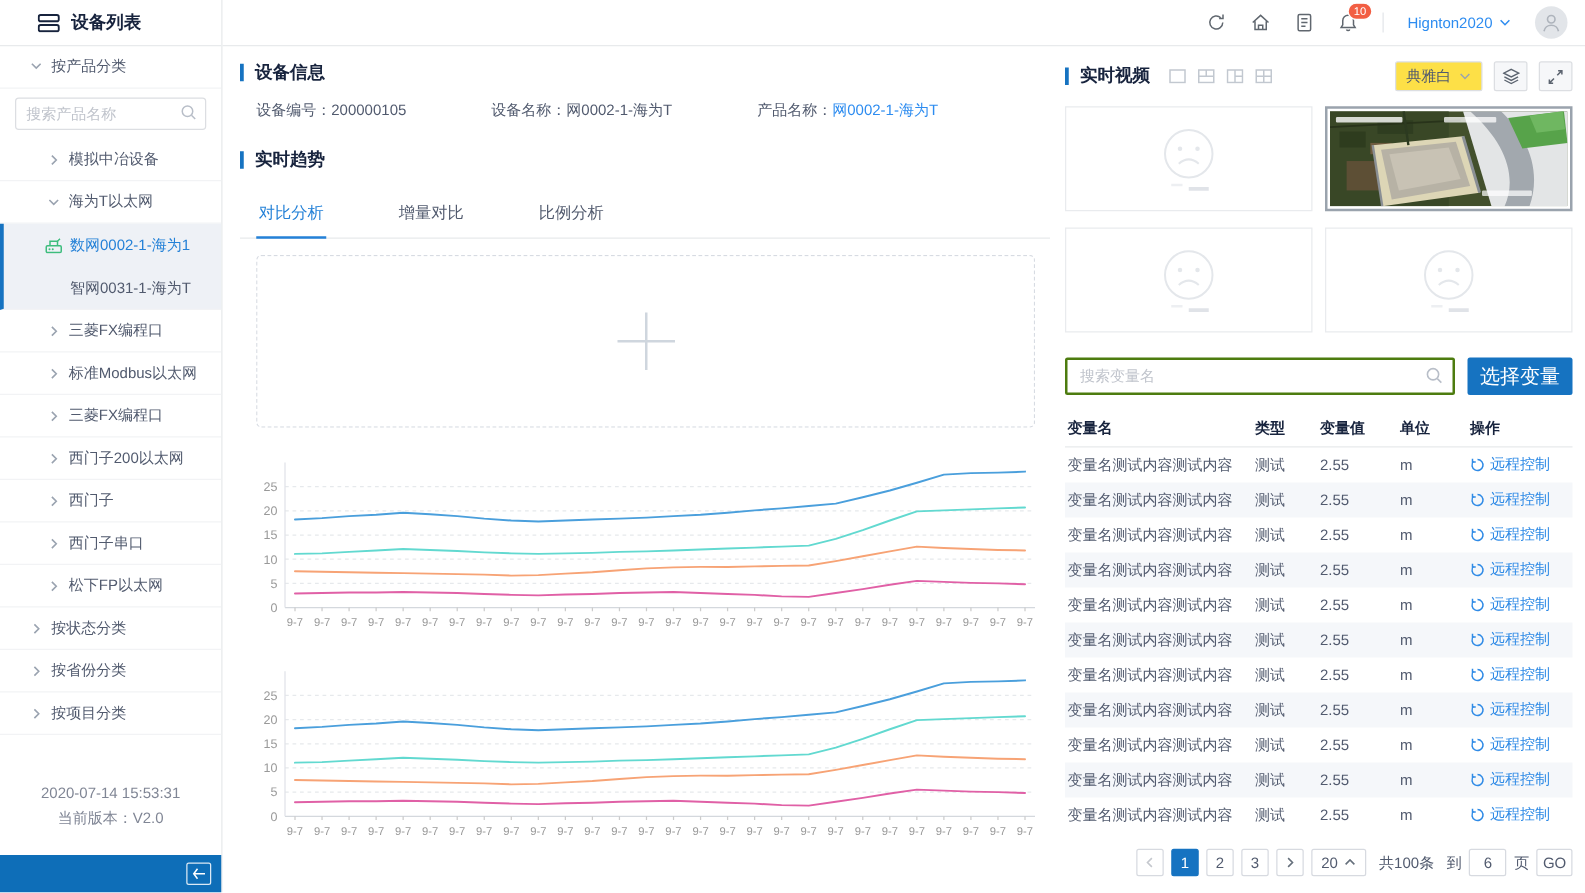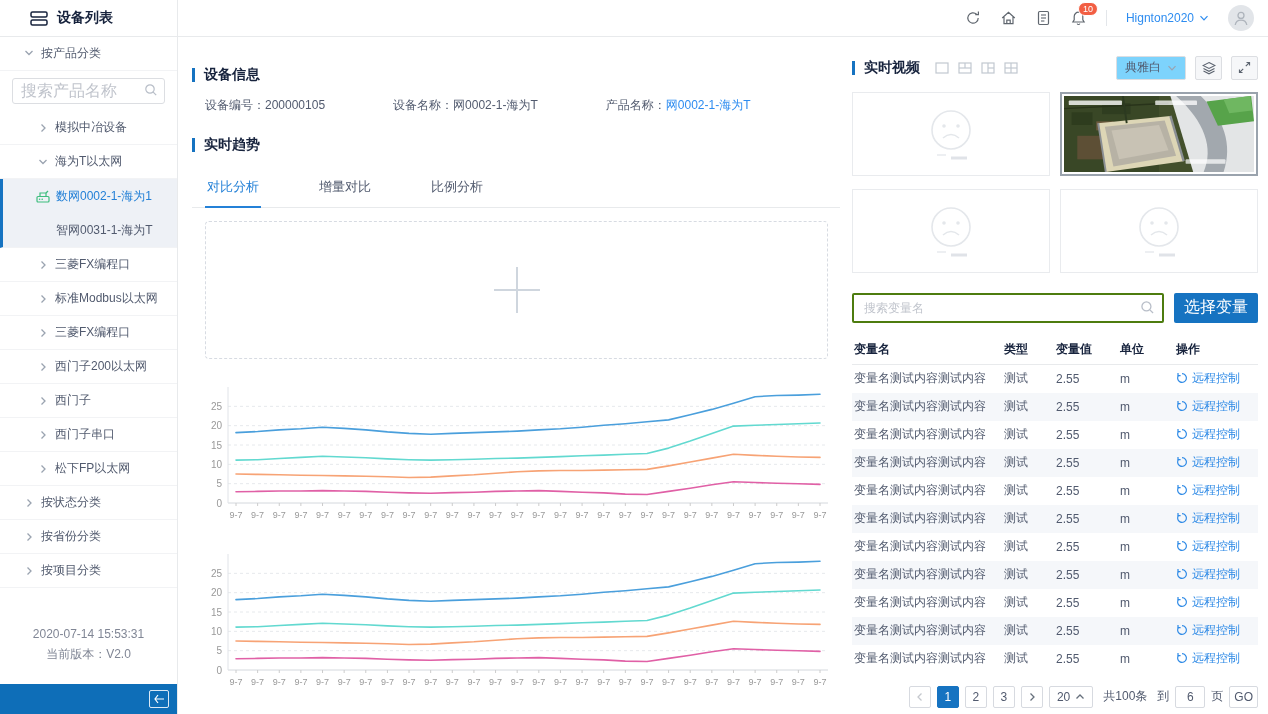--- a/index.html
+++ b/index.html
@@ -6,42 +6,42 @@
   html,body { width:1268px; height:714px; overflow:hidden; }
   body { font-family:"Liberation Sans","DejaVu Sans",sans-serif; font-size:12px; color:#515a6e; background:#fff; }
   .app { display:flex; width:1268px; height:714px; }
 
   
   .sidebar { flex:0 0 178px; width:178px; border-right:1px solid #e8eaec; display:flex; flex-direction:column; background:#fff; }
   .sidebar-header { height:37px; flex:0 0 37px; display:flex; align-items:center; gap:9px; padding-left:30px; border-bottom:1px solid #e8eaec; color:#17233d; font-size:14px; font-weight:bold; }
   .tree { flex:1 1 auto; overflow:hidden; }
   .tree-section { height:34px; display:flex; align-items:center; gap:7px; padding-left:24px; border-bottom:1px solid #f2f3f5; cursor:pointer; color:#515a6e; }
   .search-wrap { position:relative; margin:7px 12px 7px 12px; }
-  .search-wrap input { width:100%; height:26px; border:1px solid #dcdee2; border-radius:3px; padding:0 26px 0 8px; font-size:16px; color:#ec4899; outline:none; font-family:inherit; }
+  .search-wrap input { width:100%; height:26px; border:1px solid #dcdee2; border-radius:3px; padding:0 26px 0 8px; font-size:12px; color:#ec4899; outline:none; font-family:inherit; }
   .search-wrap input::placeholder { color:#c0c4cc; }
   .search-wrap .s-ic { position:absolute; right:7px; top:5px; }
   .tree-item { height:34px; display:flex; align-items:center; gap:7px; padding-left:38px; border-bottom:1px solid #f2f3f5; cursor:pointer; color:#515a6e; }
   .child-block { background:#eef1f6; border-left:3px solid #1673c1; border-bottom:1px solid #f2f3f5; }
   .child-item { height:34px; display:flex; align-items:center; gap:6px; padding-left:33px; cursor:pointer; }
   .child-item .spacer { width:14px; flex:0 0 14px; }
   .child-item.selected { color:#2481d7; }
   .sidebar-footer { flex:0 0 auto; text-align:center; color:#808695; line-height:20px; margin-bottom:20px; }
   .sidebar-bottom { flex:0 0 30px; height:30px; background:#0e6eb8; display:flex; align-items:center; justify-content:flex-end; padding-right:8px; }
   .collapse-btn { width:20px; height:18px; border:1px solid rgba(255,255,255,.85); border-radius:2px; display:flex; align-items:center; justify-content:center; cursor:pointer; }
 
   
   .content { flex:1 1 auto; display:flex; flex-direction:column; min-width:0; }
   .topbar { height:37px; flex:0 0 37px; border-bottom:1px solid #e8eaec; display:flex; align-items:center; justify-content:flex-end; gap:19px; padding-right:14px; }
   .tb-icon { position:relative; display:flex; cursor:pointer; }
   .badge { position:absolute; top:-8px; left:8px; background:#f25e43; color:#fff; border-radius:8px; font-size:9px; line-height:12px; padding:0 4px; border:1px solid #fff; }
   .tb-div { width:1px; height:16px; background:#e3e6ea; }
   .user { color:#2d8cf0; display:flex; align-items:center; gap:5px; cursor:pointer; }
   .avatar { width:26px; height:26px; border-radius:50%; background:#e2e5e9; display:flex; align-items:center; justify-content:center; }
 
-  .content-body { flex:1 1 auto; display:flex; min-height:0;align-items:center; }
+  .content-body { flex:1 1 auto; display:flex; min-height:0; }
   .main { flex:0 0 662px; width:662px; padding:12px 0 0 14px; }
   .right { flex:1 1 auto; padding:12px 10px 0 12px; min-width:0; }
 
   
   .sec-title { display:flex; align-items:center; gap:9px; font-size:14px; color:#17233d; font-weight:600; }
   .sec-bar { width:3px; height:14px; background:#1673c1; flex:0 0 3px; }
 
   
   .info-row { display:flex; gap:68px; margin-top:13px; padding-left:13px; }
   .info-field .lbl { color:#515a6e; }
@@ -59,21 +59,21 @@
   .plus::before { content:""; position:absolute; left:0; top:22px; width:46px; height:2px; background:#cfd6de; }
   .plus::after { content:""; position:absolute; left:22px; top:0; width:2px; height:46px; background:#cfd6de; }
 
   .chart { margin:18px 0 0 6px; }
   .chart + .chart { margin-top:14px; }
 
   
   .rt-head { display:flex; align-items:center; gap:9px; }
   .layout-icons { display:flex; gap:9px; margin-left:6px; align-items:center; }
   .layout-icons > span { display:flex; cursor:pointer; }
-  .theme-select { margin-left:auto; height:24px; display:flex; align-items:center; gap:6px; border:1px solid #dcdee2; border-radius:2px; padding:0 8px; background:#7dd3fc; cursor:pointer;font-family:Liberation Serif, serif; }
+  .theme-select { margin-left:auto; height:24px; display:flex; align-items:center; gap:6px; border:1px solid #dcdee2; border-radius:2px; padding:0 8px; background:#fde047; cursor:pointer;font-family:Liberation Serif, serif; }
   .sq-btn { width:27px; height:24px; border:1px solid #dcdee2; border-radius:2px; background:#f6f7f9; display:flex; align-items:center; justify-content:center; cursor:pointer; }
   .video-grid { display:grid; grid-template-columns:1fr 1fr; gap:13px 10px; margin-top:12px; }
   .video-cell { height:84px; border:1px solid #e9ebee; background:#fff; display:flex; align-items:center; justify-content:center; cursor:pointer; }
   .video-cell.active { border:2px solid #9aa3ad; padding:2px; }
   .video-cell.active svg { width:100%; height:100%; display:block; }
 
   
   .var-search { display:flex; gap:10px; margin-top:20px; }
   .vs-input { position:relative; flex:1 1 auto; }
   .vs-input input { width:100%; height:30px; border:2px solid #4d7c0f; border-radius:2px; padding:0 30px 0 10px; font-size:12px; color:#515a6e; outline:none; font-family:inherit; }

